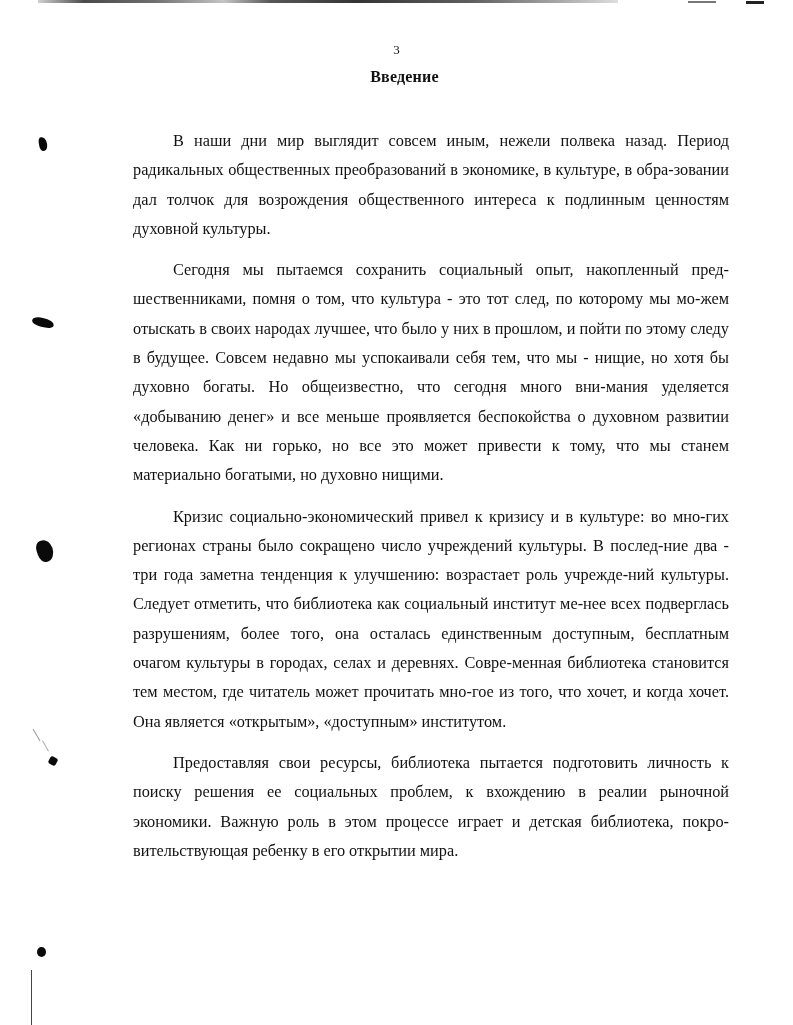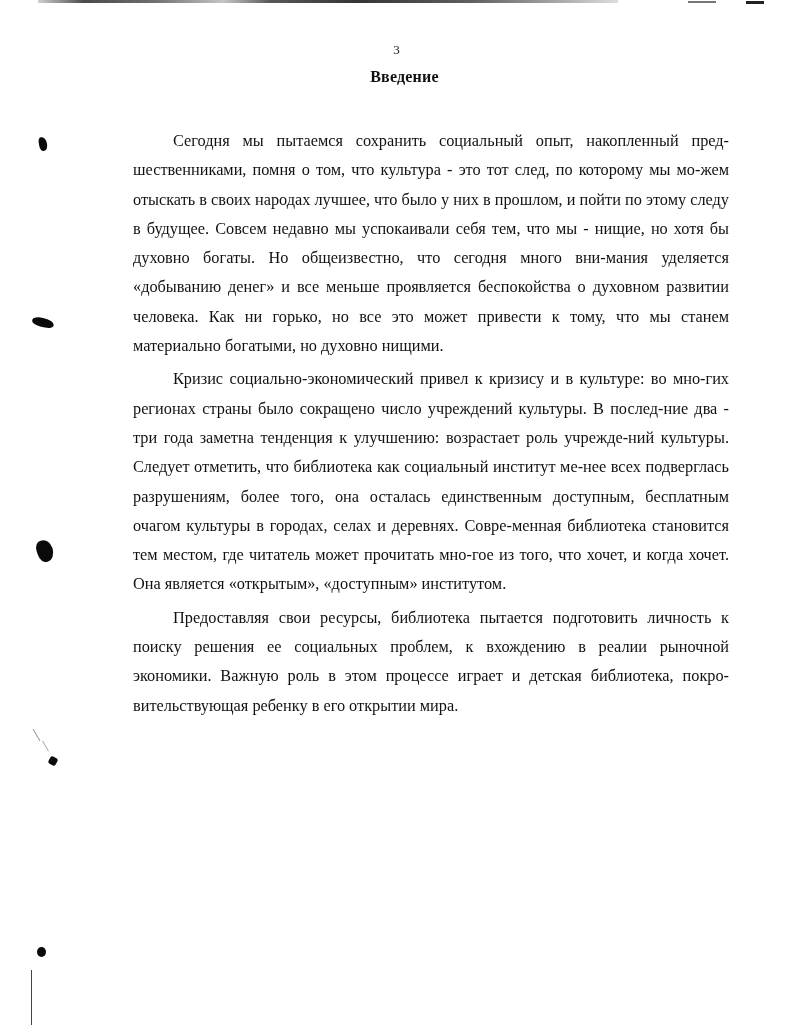--- a/index.html
+++ b/index.html
@@ -66,21 +66,21 @@
     font-size: 16.3px;
     line-height: 29.3px;
     text-align: justify;
   }
   .body-text p {
     margin: 0;
     text-indent: 40px;
     text-align: justify;
   }
   .body-text p + p {
-    margin-top: 4px;
+    margin-top: 12px;
   }
   .mark {
     position: absolute;
     background: #0a0a0a;
   }
   .mark-1 {
     left: 39px; top: 137px; width: 8px; height: 14px;
     border-radius: 40% 60% 50% 45%;
     transform: rotate(-10deg);
   }
@@ -128,20 +128,21 @@
 <body>
 
 <div class="scan-edge-top"></div>
 <div class="scan-edge-top-right1"></div>
 <div class="scan-edge-top-right2"></div>
 
 <div class="page-number">3</div>
 <div class="page-title">Введение</div>
 
 <div class="body-text">
+  <p>В наши дни мир выглядит совсем иным, нежели  полвека назад. Период радикальных общественных преобразований в экономике, в культуре, в обра-зовании дал толчок для возрождения общественного интереса к подлинным ценностям духовной культуры.</p>
   <p>Сегодня мы пытаемся сохранить социальный опыт, накопленный пред-шественниками, помня о том, что культура - это тот след, по которому мы мо-жем отыскать в своих народах лучшее, что было у них в прошлом, и пойти по этому следу в будущее. Совсем недавно мы успокаивали себя тем, что мы - нищие, но хотя бы духовно богаты. Но общеизвестно, что сегодня много вни-мания уделяется «добыванию денег» и все меньше проявляется беспокойства о духовном развитии человека. Как ни горько, но все это может привести к тому, что мы станем материально богатыми, но духовно нищими.</p>
   <p>Кризис социально-экономический привел к кризису и в культуре: во мно-гих регионах страны было сокращено число учреждений культуры. В послед-ние два - три года заметна тенденция к улучшению: возрастает роль  учрежде-ний культуры. Следует отметить, что библиотека как социальный институт ме-нее всех подверглась  разрушениям, более того, она осталась единственным доступным, бесплатным очагом культуры в городах, селах и деревнях. Совре-менная библиотека становится тем местом, где читатель может прочитать мно-гое из того, что хочет, и когда хочет. Она является «открытым», «доступным» институтом.</p>
   <p>Предоставляя свои ресурсы, библиотека пытается подготовить личность к поиску решения ее социальных проблем, к вхождению в реалии рыночной экономики. Важную роль в этом процессе играет и детская библиотека, покро-вительствующая ребенку в его открытии  мира.</p>
 </div>
 
 <div class="mark mark-1"></div>
 <div class="mark mark-2"></div>
 <div class="mark mark-3"></div>
 <div class="faint-line-1"></div>
 <div class="faint-line-2"></div>

